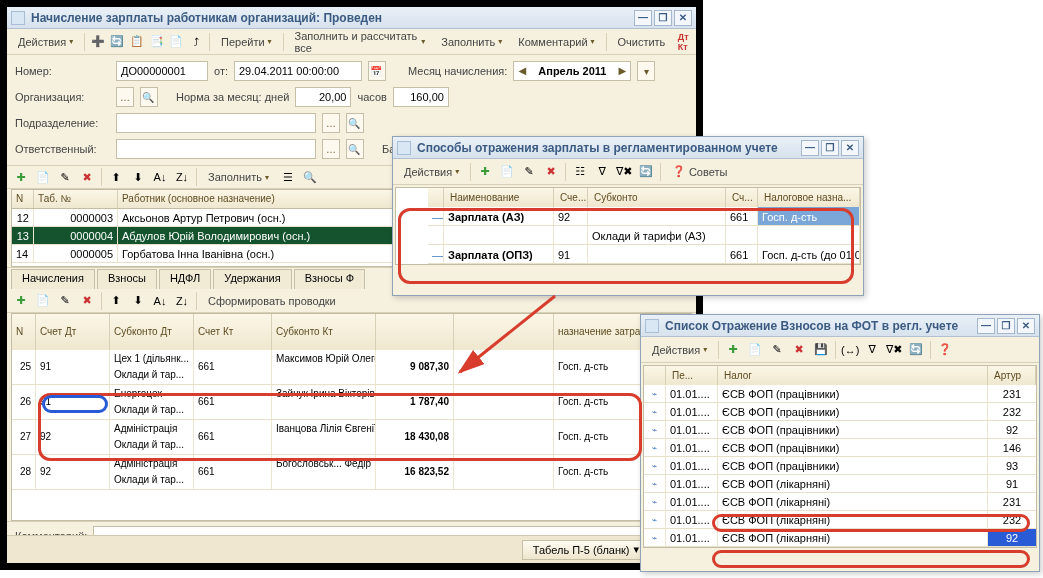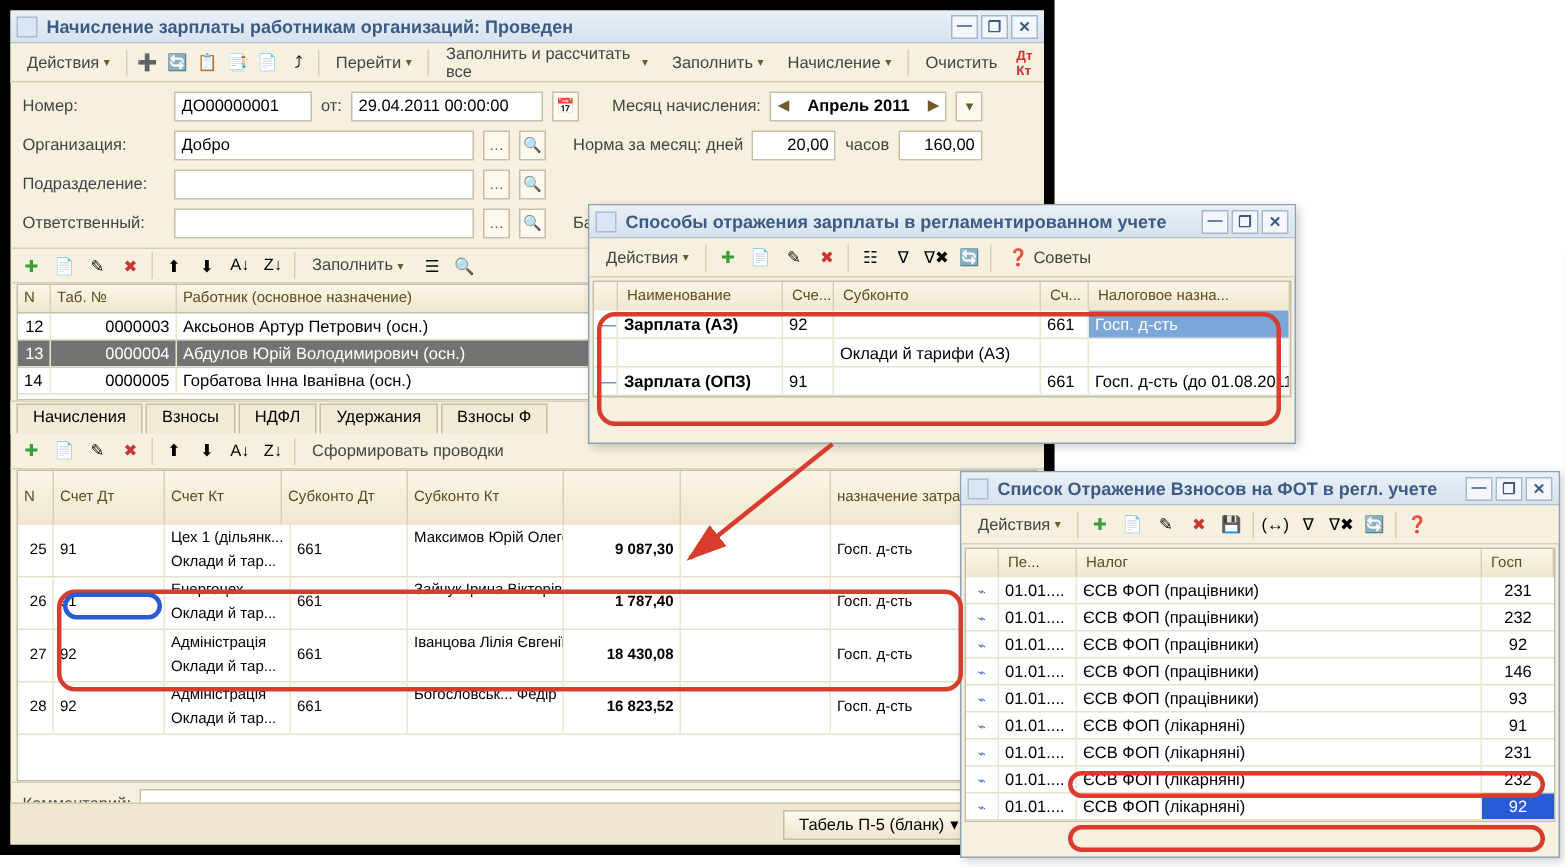--- a/index.html
+++ b/index.html
@@ -124,21 +124,21 @@
   }
   .gh {
     padding: 2px 4px; height: 18px; line-height: 14px;
     border-right: 1px solid #d8cfb7;
     font-size: 10px; color: #5d4c20;
   }
   .grow {
     display: flex; height: 18px; line-height: 18px;
     border-bottom: 1px solid #e7e0cb;
   }
-  .grow.sel { background: #737373; color: #fff; justify-content: flex-end; }
+  .grow.sel { background: #14532d; color: #fff; justify-content: flex-end; }
   .gc { padding: 0 4px; border-right: 1px solid #ece5d0; overflow: hidden; white-space: nowrap; }
 
   .tabs {
     display: flex; height: 22px; align-items: flex-end;
     padding: 0 4px; gap: 2px;
     background: #f6f0df;
     border-top: 1px solid #d8cfb7;
   }
   .tab {
     padding: 2px 10px;
@@ -208,21 +208,21 @@
   
   .win2 {
     position: absolute;
     left: 392px; top: 136px;
     width: 472px; height: 160px;
     border: 1px solid #8fa3b8;
     background: #f6f0df;
     box-shadow: 2px 2px 6px rgba(0,0,0,.2);
   }
 
-  .w2grid { margin: 2px; border: 1px solid #c4bda5; background: #fff; }
+  .w2grid { margin: 2px; border: 1px solid #c4bda5; background: #fff; padding-left: 32px; }
   .w2head { display: flex; background: linear-gradient(#fbf6e6, #efe7cf); }
   .w2h { padding: 4px 6px; border-right: 1px solid #d8cfb7; font-size: 10px; color: #5d4c20; }
   .w2row { display: flex; border-bottom: 1px solid #e7e0cb; }
   .w2c { padding: 2px 4px; border-right: 1px solid #ece5d0; font-size: 11px; height: 18px; line-height: 16px; overflow: hidden; white-space: nowrap; }
   .w2row.sel .w2c:last-child { background: #7aa6d8; color: #fff; }
 
   
   .win3 {
     position: absolute;
     left: 640px; top: 314px;
@@ -282,21 +282,21 @@
     <span class="sep"></span>
     <span class="tbtn">
       <span>Заполнить и рассчитать все</span>
         <span class="drop">▾</span>
     </span>
     <span class="tbtn">
       <span>Заполнить</span>
         <span class="drop">▾</span>
     </span>
     <span class="tbtn">
-      <span>Начисление</span>
+      <span>Комментарий</span>
         <span class="drop">▾</span>
     </span>
     <span class="sep"></span>
     <span class="tbtn">
       <span>Очистить</span>
     </span>
     <span class="icnbtn" style="color:#c33;font-size:9px;font-weight:bold">Дт<br>Кт</span>
   </div>
 
   <div class="form-area">
@@ -310,21 +310,20 @@
       <span class="lbl-sm">Месяц начисления:</span>
       <span class="month-pick">
         <span class="nav">◀</span>
         <span class="val">Апрель 2011</span>
         <span class="nav">▶</span>
       </span>
       <span class="fbtn">▾</span>
     </div>
     <div class="frow">
       <span class="lbl">Организация:</span>
-      <input class="tfield" style="width: 200px;" value="Добро">
       <span class="fbtn">…</span>
       <span class="fbtn">🔍</span>
       <span style="width:6px"></span>
       <span class="lbl-sm">Норма за месяц: дней</span>
       <input class="tfield" style="width: 56px; text-align: right;" value="20,00">
       <span class="lbl-sm">часов</span>
       <input class="tfield" style="width: 56px; text-align: right;" value="160,00">
     </div>
     <div class="frow">
       <span class="lbl">Подразделение:</span>
@@ -407,22 +406,22 @@
     <span class="sep"></span>
     <span class="tbtn">
         <span>Сформировать проводки</span>
       </span>
   </div>
 
   <div class="pgrid" style="margin:0 4px;height:208px;overflow:hidden;position:relative">
     <div class="phead1">
       <div class="gh" style="width:24px;height:36px">N</div>
       <div class="gh" style="width:74px;height:36px">Счет Дт</div>
+      <div class="gh" style="width:84px;height:36px">Субконто Дт</div>
       <div class="gh" style="width:78px;height:36px">Счет Кт</div>
-      <div class="gh" style="width:84px;height:36px">Субконто Дт</div>
       <div class="gh" style="width:104px;height:36px">Субконто Кт</div>
       <div class="gh" style="width:78px;height:36px;text-align:right"></div>
       <div class="gh" style="width:100px;height:36px"></div>
       <div class="gh" style="flex:1;height:36px">назначение затрат</div>
     </div>
     <div id="posting-rows">
         <div class="prow">
           <div class="pcell" style="width:24px;text-align:right;line-height:32px">25</div>
           <div class="pcell" style="width:74px;line-height:32px">91</div>
           <div class="pcell dualrow" style="width:84px">
@@ -596,21 +595,21 @@
     <span class="icnbtn">∇✖</span>
     <span class="icnbtn">🔄</span>
     <span class="sep"></span>
     <span class="icnbtn">❓</span>
   </div>
   <div class="w3grid" style="position:relative">
     <div class="w2head">
       <div class="w2h" style="width:22px"></div>
       <div class="w2h" style="width:52px">Пе...</div>
       <div class="w2h" style="flex:1">Налог</div>
-      <div class="w2h" style="width:48px">Госп</div>
+      <div class="w2h" style="width:48px">Артур</div>
     </div>
     <div id="w3-rows">
         <div class="w3row">
           <div class="c1">⌁</div>
           <div class="c2">01.01....</div>
           <div class="c3">ЄСВ ФОП (працівники)</div>
           <div class="c4">231</div>
         </div>
         <div class="w3row">
           <div class="c1">⌁</div>

